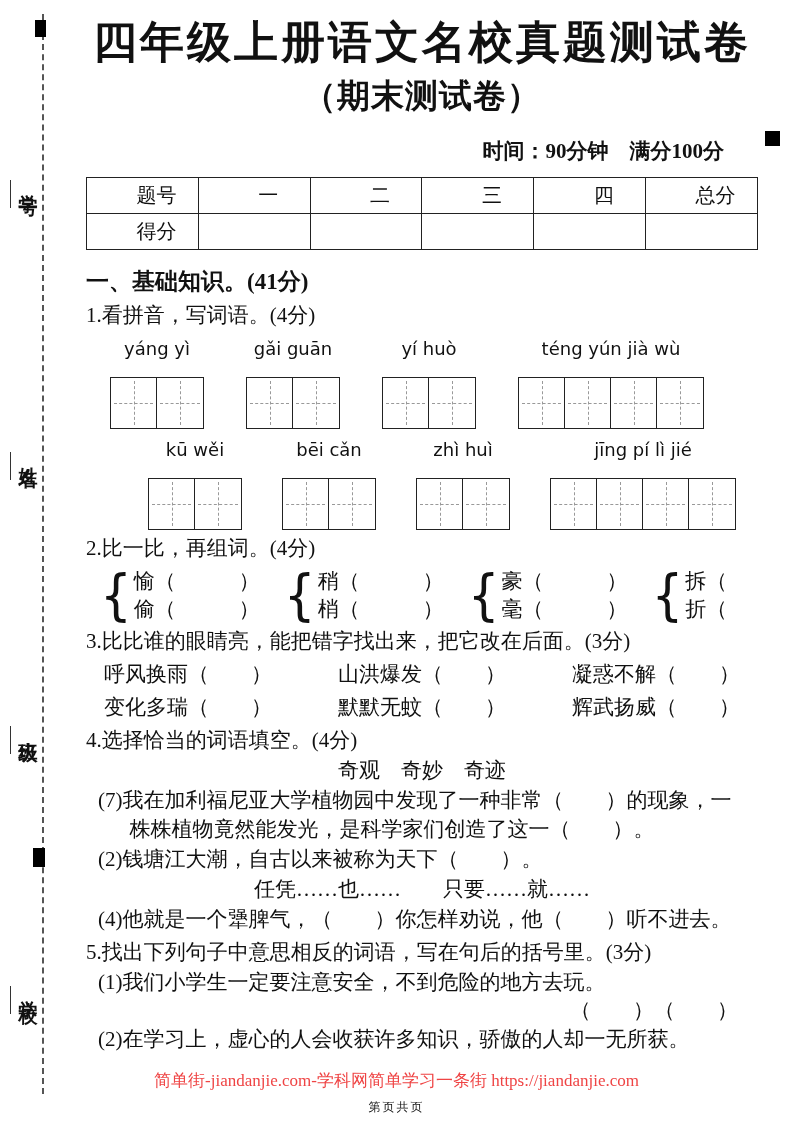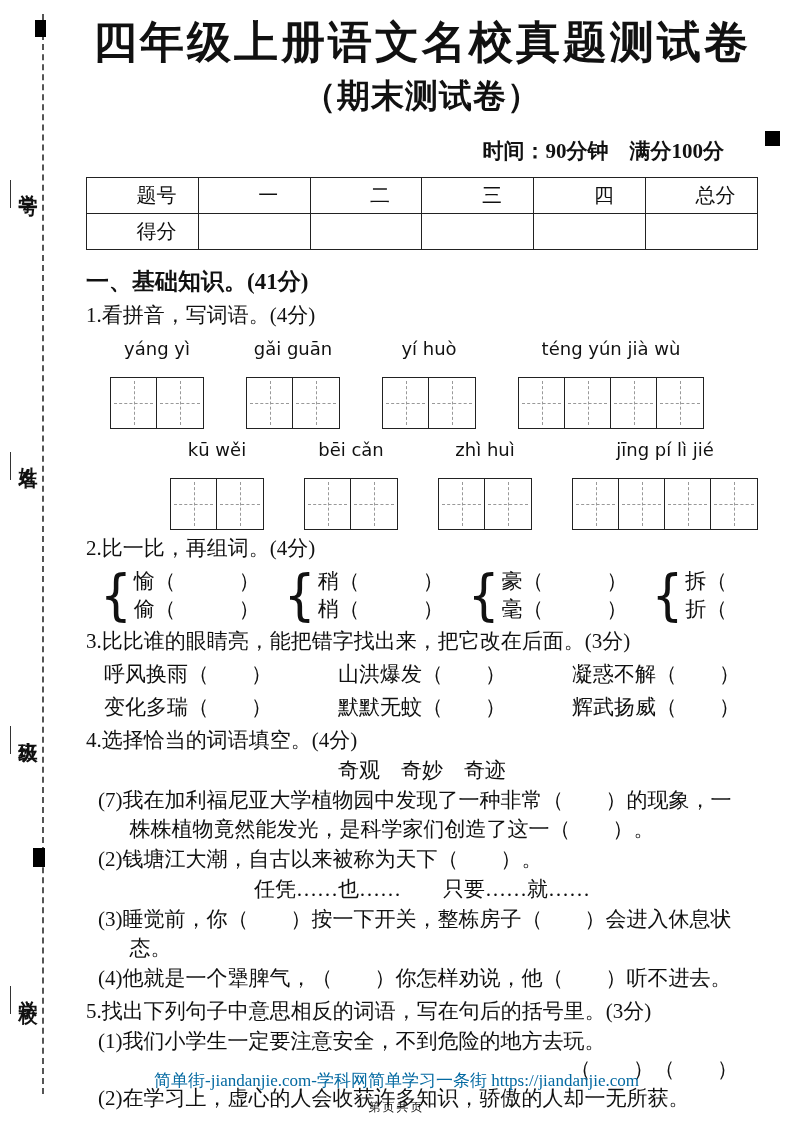--- a/index.html
+++ b/index.html
@@ -37,21 +37,21 @@
   }
   .meta { font-size:21px; font-weight:bold; text-align:right; margin-top:18px; padding-right:34px; }
 
   .score-table { border-collapse:collapse; width:100%; margin-top:12px; table-layout:fixed; }
   .score-table td { border:1.5px solid #222; height:36px; text-align:center; font-size:20px;padding-left:28px; }
 
   .sec-heading { font-size:23px; font-weight:bold; margin-top:16px; }
   .q-label { font-size:21px; line-height:29px; margin-top:4px; }
 
   .py-row { display:flex; gap:42px; margin:8px 0 0 24px; }
-  .py-row.row2 { gap:40px; margin-left:62px; margin-top:10px;justify-content:flex-end; }
+  .py-row.row2 { gap:40px; margin-left:62px; margin-top:10px; }
   .py-group { display:flex; flex-direction:column; align-items:center;gap:16px; }
   .py-label { font-size:18px; margin-bottom:2px; font-family:"DejaVu Sans", sans-serif; white-space:nowrap; }
   .box-row { display:flex; border:1.5px solid #222; }
   .cell { width:46px; height:50px; border-right:1px solid #222; position:relative; }
   .cell:last-child { border-right:none; }
   .cell::before { content:""; position:absolute; left:50%; top:3px; bottom:3px; border-left:1px dashed #999; }
   .cell::after  { content:""; position:absolute; top:50%; left:3px; right:3px; border-top:1px dashed #999; }
 
   .pairs-row { display:flex; gap:24px; margin:4px 0 0 14px; }
   .pair { display:flex; align-items:center; }
@@ -59,21 +59,21 @@
   .pair-col { display:flex; flex-direction:column; }
   .pair-col span { font-size:21px; line-height:28px; white-space:nowrap; }
 
   .q3-row { display:flex; width:636px; justify-content:space-between; margin:4px 0 0 18px; font-size:21px; line-height:29px; }
   .q3-row span { white-space:nowrap; }
 
   .bank { text-align:center; font-size:21px; line-height:29px; margin-top:1px; }
   .item { font-size:21px; line-height:29px; margin:1px 18px 0 12px; padding-left:1.5em; text-indent:-1.5em; }
   .blanks-right { text-align:right; font-size:21px; line-height:27px; padding-right:20px; }
 
-  .footer { position:absolute; left:0; right:0; bottom:30px; text-align:center; font-size:17px; color:#0369a1; }
+  .footer { position:absolute; left:0; right:0; bottom:30px; text-align:center; font-size:17px; color:#ef4444; }
   .pagenum { position:absolute; left:0; right:0; bottom:6px; text-align:center; font-size:12px; letter-spacing:2px; }
 </style>
 </head>
 <body>
 
 <div class="sheet">
 
   <div class="seal-line"></div>
   <div class="mark mark-tl"></div>
   <div class="mark mark-ml"></div>
@@ -233,21 +233,20 @@
       <span>变化多瑞（　　）</span>
       <span>默默无蚊（　　）</span>
       <span>辉武扬威（　　）</span>
     </div>
 
     <div class="q-label">4.选择恰当的词语填空。(4分)</div>
     <div class="bank">奇观　奇妙　奇迹</div>
     <div class="item">(7)我在加利福尼亚大学植物园中发现了一种非常（　　）的现象，一株株植物竟然能发光，是科学家们创造了这一（　　）。</div>
     <div class="item">(2)钱塘江大潮，自古以来被称为天下（　　）。</div>
     <div class="bank">任凭……也……　　只要……就……</div>
-    <div class="item">(3)睡觉前，你（　　）按一下开关，整栋房子（　　）会进入休息状态。</div>
     <div class="item">(4)他就是一个犟脾气，（　　）你怎样劝说，他（　　）听不进去。</div>
 
     <div class="q-label">5.找出下列句子中意思相反的词语，写在句后的括号里。(3分)</div>
     <div class="item">(1)我们小学生一定要注意安全，不到危险的地方去玩。</div>
     <div class="blanks-right">（　　）（　　）</div>
     <div class="item">(2)在学习上，虚心的人会收获许多知识，骄傲的人却一无所获。</div>
 
   </div>
 
   <div class="footer">简单街-jiandanjie.com-学科网简单学习一条街 https://jiandanjie.com</div>

